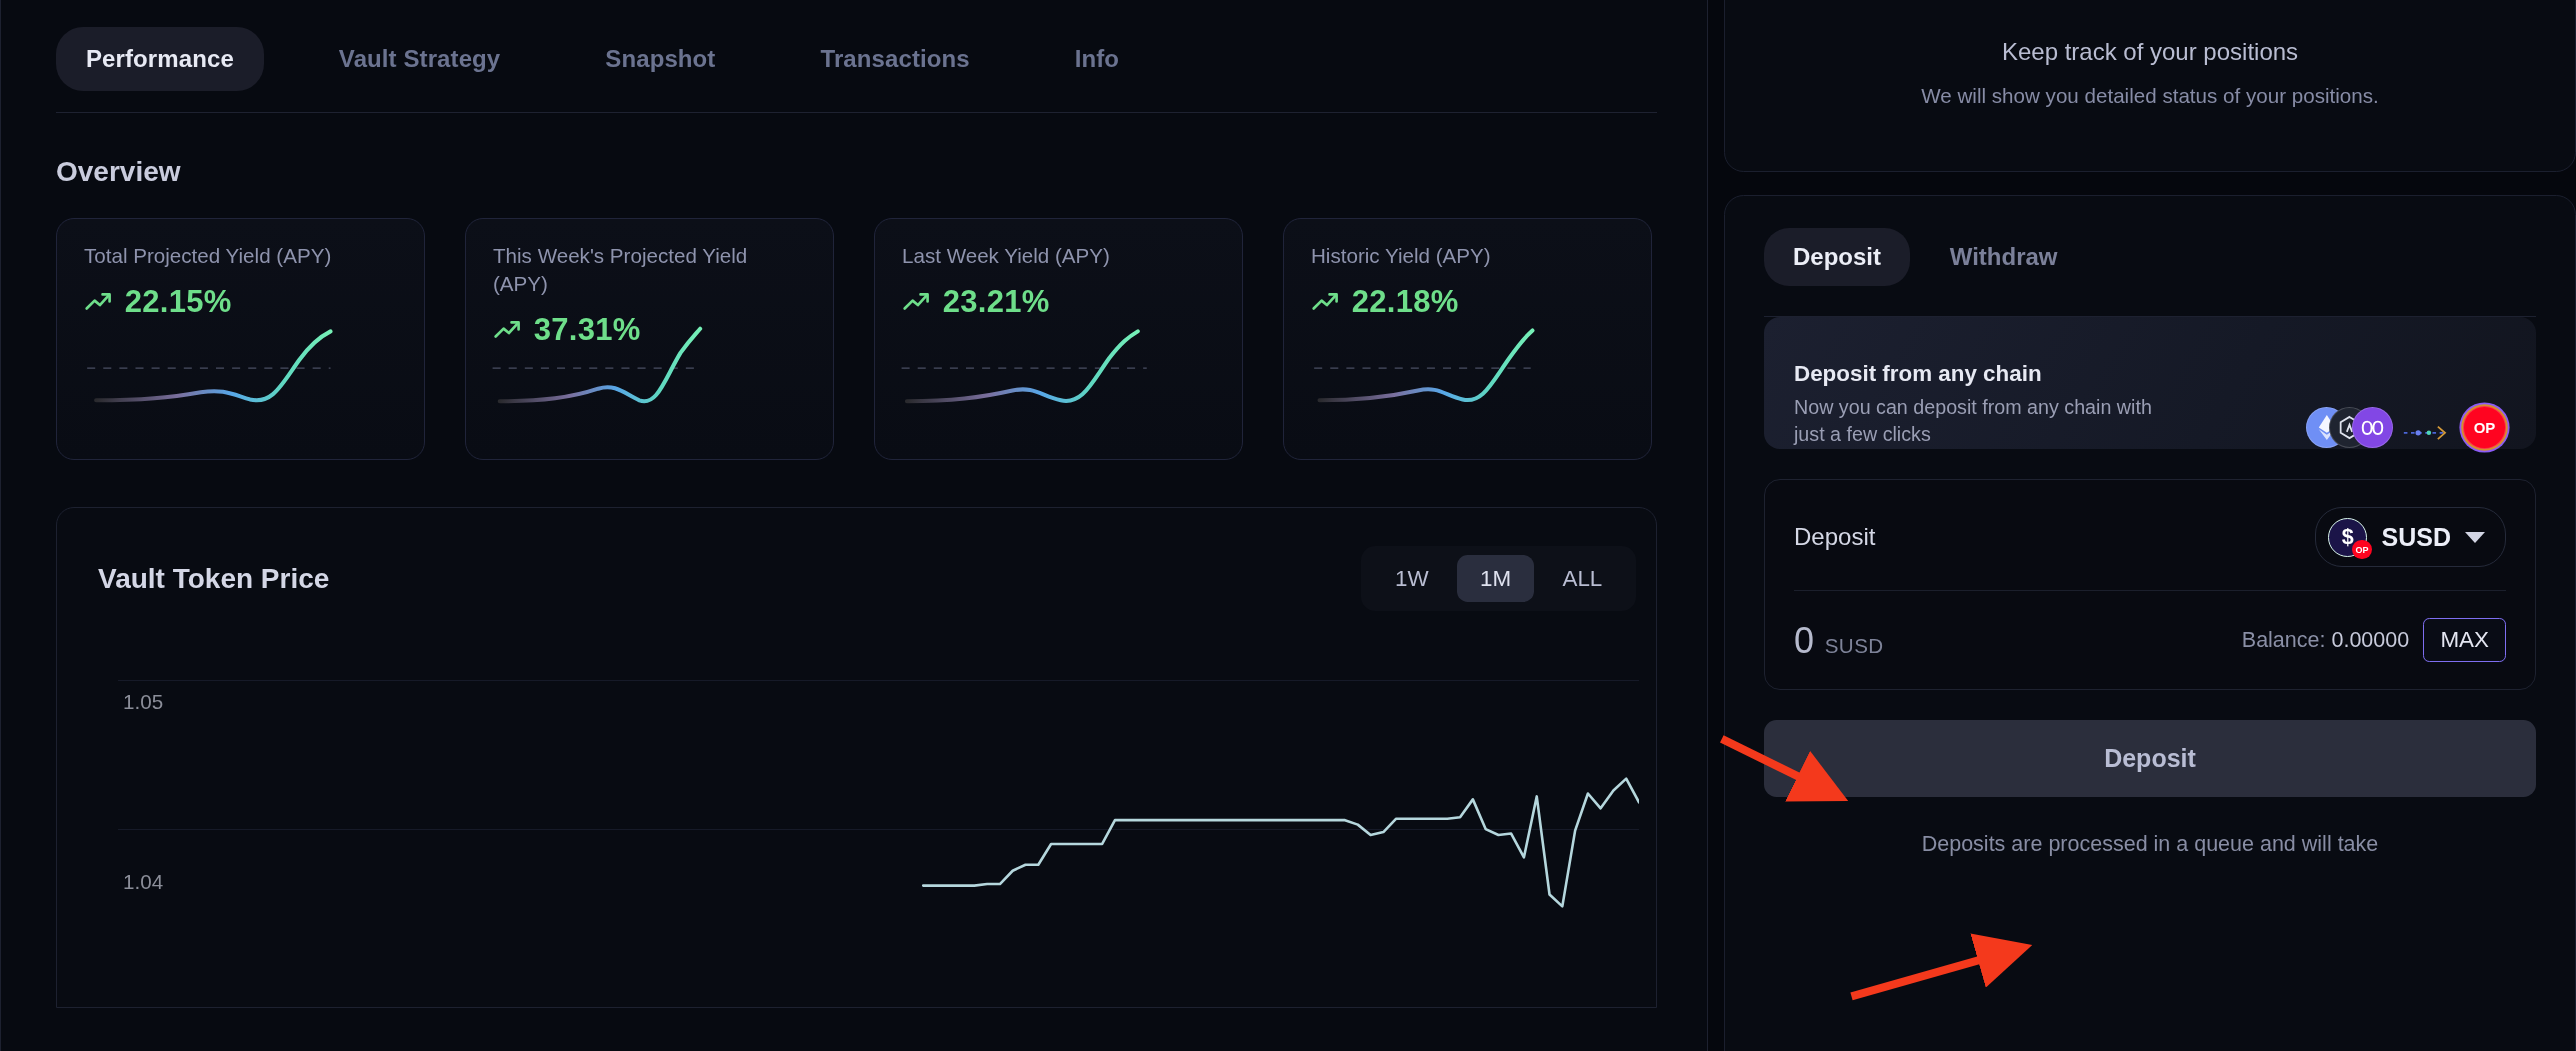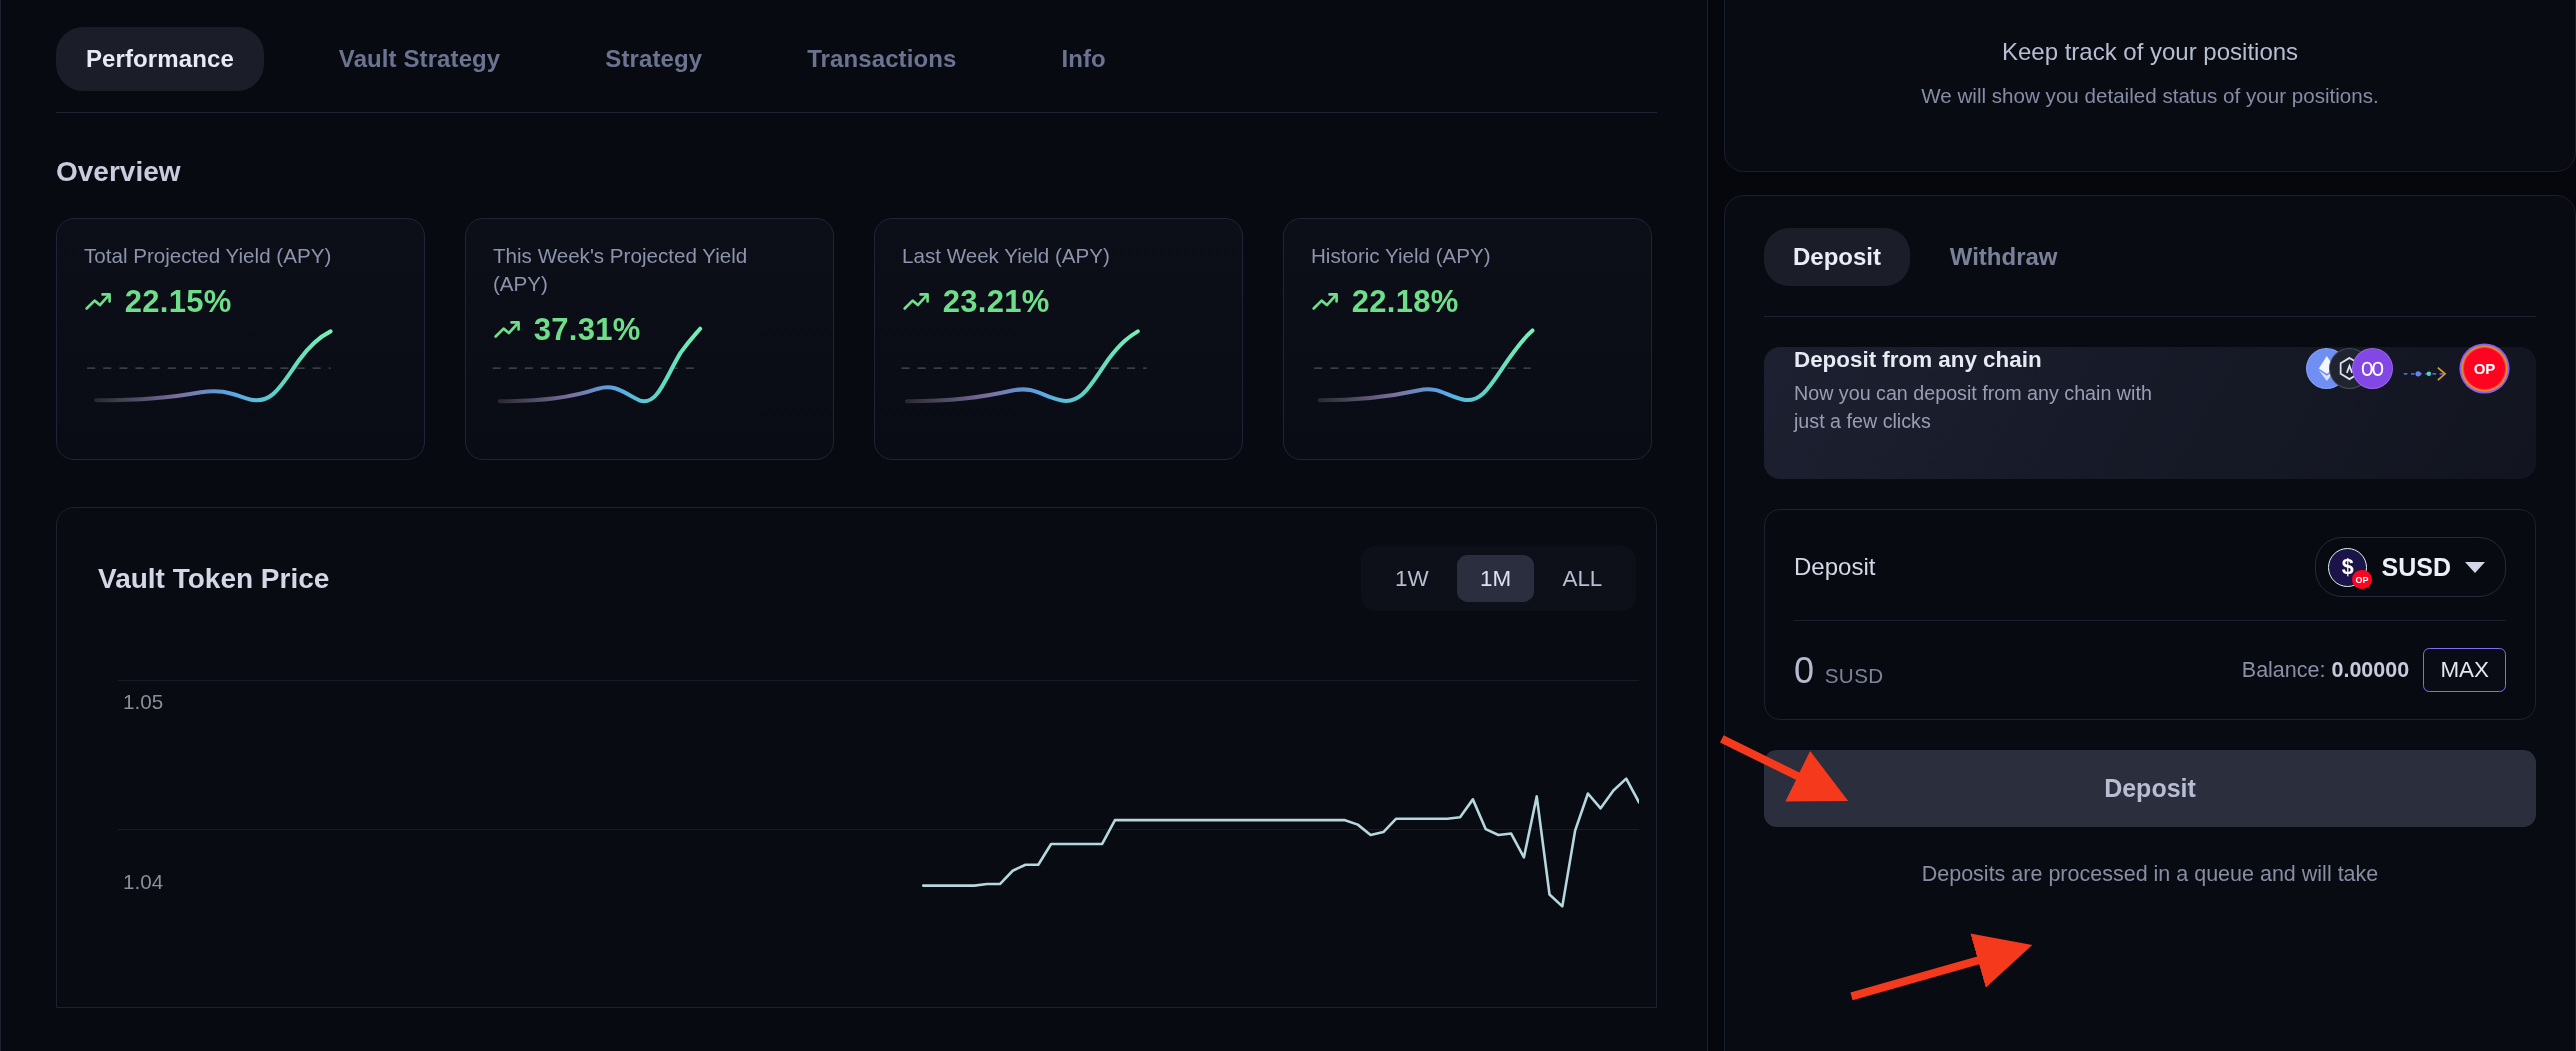--- a/index.html
+++ b/index.html
@@ -100,23 +100,23 @@
     position: absolute; left: 0; top: 195px; width: 852px; height: 903px;
     background: #080b12; border: 0.9px solid #1b1f2e; border-radius: 19.7px;
     padding: 32px 39px 0 39px;
   }
   .dw-tabs { display: flex; align-items: center; gap: 10.7px; }
   .dw-tab { font-size: 24px; font-weight: 700; color: #7b8099; padding: 15px 29px; border-radius: 25px; }
   .dw-tab.active { background: #1b1d29; color: #eceef7; }
   .dw-divider { height: 0.9px; background: #1d2130; margin: 30px 0 0 0; }
 
   .chain-banner {
-    margin-top: 30px; height: 132px; border-radius: 16px;
+    height: 132px; border-radius: 16px;
     background: linear-gradient(120deg, #1c2030 0%, #151926 60%, #12151f 100%);
-    display: flex; align-items: flex-start; justify-content: space-between;
+    display: flex; align-items: flex-end; justify-content: space-between;
     padding: 0 30px;
   }
   .chain-title { font-size: 22.4px; font-weight: 700; color: #e7e9f3; }
   .chain-sub { font-size: 19.7px; color: #9a9eb4; line-height: 1.4; margin-top: 7.2px; max-width: 376px; }
   .chain-icons { display: flex; align-items: center; gap: 0px; position: relative; }
   .coin { width: 41px; height: 41px; border-radius: 50%; display:flex; align-items:center; justify-content:center; font-size:14.3px; font-weight:700; color:#fff; border:0.9px solid rgba(255,255,255,.18); }
   .coin.eth { background:#6f8ff5; margin-right:-18px; }
   .coin.dark { background:#1f2430; margin-right:-18px; }
   .coin.poly { background:#8247e5; }
   .arrow-dots { width: 52px; height: 9px; margin: 0 9px; position: relative; }
@@ -149,21 +149,21 @@
   .chev { width: 0; height: 0; border-left: 10.7px solid transparent; border-right: 10.7px solid transparent; border-top: 11.6px solid #d2d5e4; }
 
   .dep-inner-divider { height:0.9px; background:#1b1f2c; margin: 23px 0 0 0; }
 
   .amount-row { display: flex; align-items: flex-end; justify-content: space-between; margin-top: 27px; }
   .amount-left { display: flex; align-items: baseline; gap: 10.7px; }
   .amount-value { font-size: 36px; color: #b6bacd; }
   .amount-ticker { font-size: 20.6px; color: #7e8399; letter-spacing: 0.4px; }
   .amount-right { display: flex; align-items: center; gap: 14.3px; }
   .balance-text { font-size: 21.5px; color: #8a8fa6; }
-  .balance-text b { color: #c7cadb; font-weight: 700; }
+  .balance-text b { color: #c7cadb; font-weight: 400; }
   .max-btn {
     font-size: 22.4px; color: #e4e6f1; padding: 8px 16px; border-radius: 6.3px;
     border: 0.9px solid #7e6ef0; background: #090c15;
   }
 
   .deposit-btn {
     margin-top: 30px; height: 77px; border-radius: 12.5px;
     background: #2b2e3c; color: #b9bdd4; font-size: 25px; font-weight: 700;
     display: flex; align-items: center; justify-content: center;
   }
@@ -178,21 +178,21 @@
 <div class="app">
 
   <div class="left-panel">
     <div class="left-inner">
 
       <div class="tabs">
         <div class="tab active"><span>Performance</span></div>
         <div class="tab-gap"></div>
         <div class="tab"><span>Vault Strategy</span></div>
         <div class="tab-gap"></div>
-        <div class="tab"><span>Strategy</span></div>
+        <div class="tab"><span>Snapshot</span></div>
         <div class="tab-gap"></div>
         <div class="tab"><span>Transactions</span></div>
         <div class="tab-gap"></div>
         <div class="tab"><span>Info</span></div>
       </div>
 
       <div class="divider-top"></div>
 
       <div class="overview-title">Overview</div>
 

